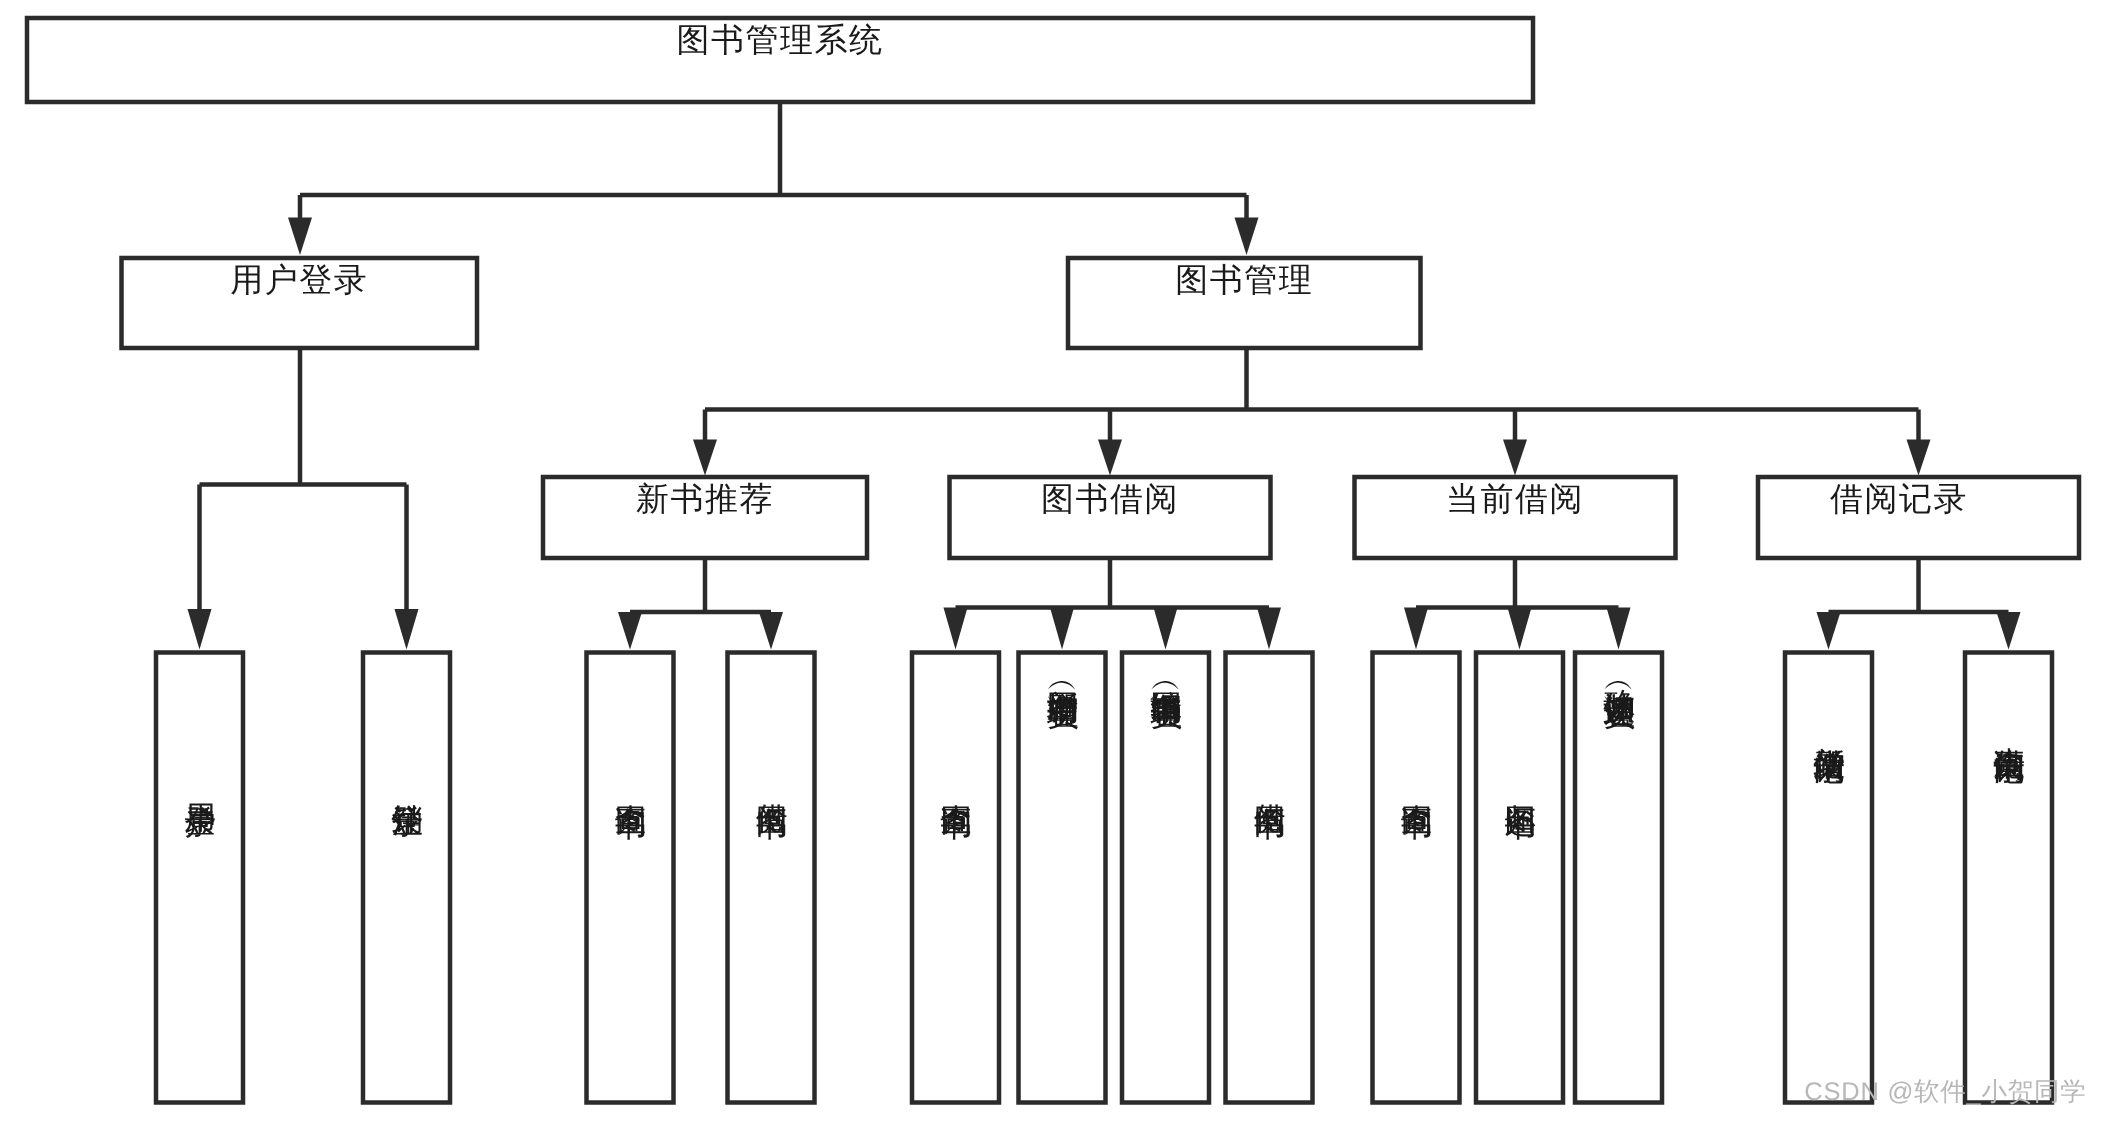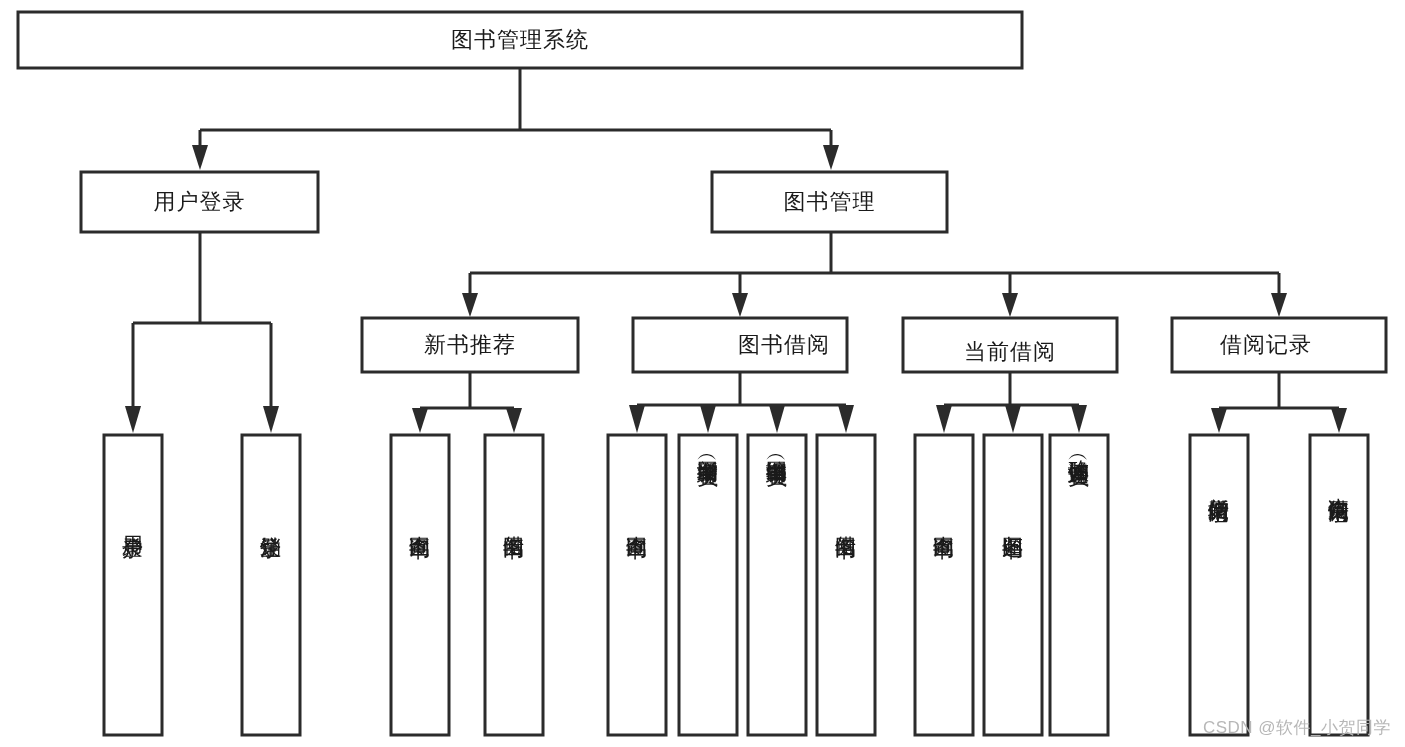--- a/index.html
+++ b/index.html
@@ -51,21 +51,21 @@
     font-family: "Liberation Sans", "DejaVu Sans", sans-serif;
     font-size: 21px;
     line-height: 1;
     color: #1a1a1a;
     letter-spacing: 1px;
     white-space: nowrap;
   }
   .hlabel-wrap {
     position: absolute;
     display: flex;
-    align-items: center;
+    align-items: flex-start;
     justify-content: center;
     pointer-events: none;
     border-radius: 10px;
   }
   .hlabel-text {
     font-family: "Liberation Sans", "DejaVu Sans", sans-serif;
     font-size: 22px;
     color: #1a1a1a;
     letter-spacing: 1px;
     white-space: nowrap;
@@ -178,21 +178,21 @@
   <div class="hlabel-wrap" style="left:81px; top:172px; width:237px; height:60px;">
     <span class="hlabel-text">用户登录</span>
   </div>
   <div class="hlabel-wrap" style="left:362px; top:318px; width:216px; height:54px;">
     <span class="hlabel-text">新书推荐</span>
   </div>
 
   <div class="hlabel-wrap" style="left:712px; top:172px; width:235px; height:60px;">
     <span class="hlabel-text">图书管理</span>
   </div>
-  <div class="hlabel-wrap" style="left:633px; top:318px; width:214px; height:54px;margin-left:44px;">
+  <div class="hlabel-wrap" style="left:633px; top:318px; width:214px; height:54px;">
     <span class="hlabel-text">图书借阅</span>
   </div>
   <div class="hlabel-wrap" style="left:903px; top:318px; width:214px; height:67px;">
     <span class="hlabel-text">当前借阅</span>
   </div>
   <div class="hlabel-wrap" style="left:1172px; top:318px; width:188px; height:54px;">
     <span class="hlabel-text">借阅记录</span>
   </div>
 
   <div class="vlabel-wrap" style="left:104px; top:435px; width:58px; height:300px; padding-top:84px;">

